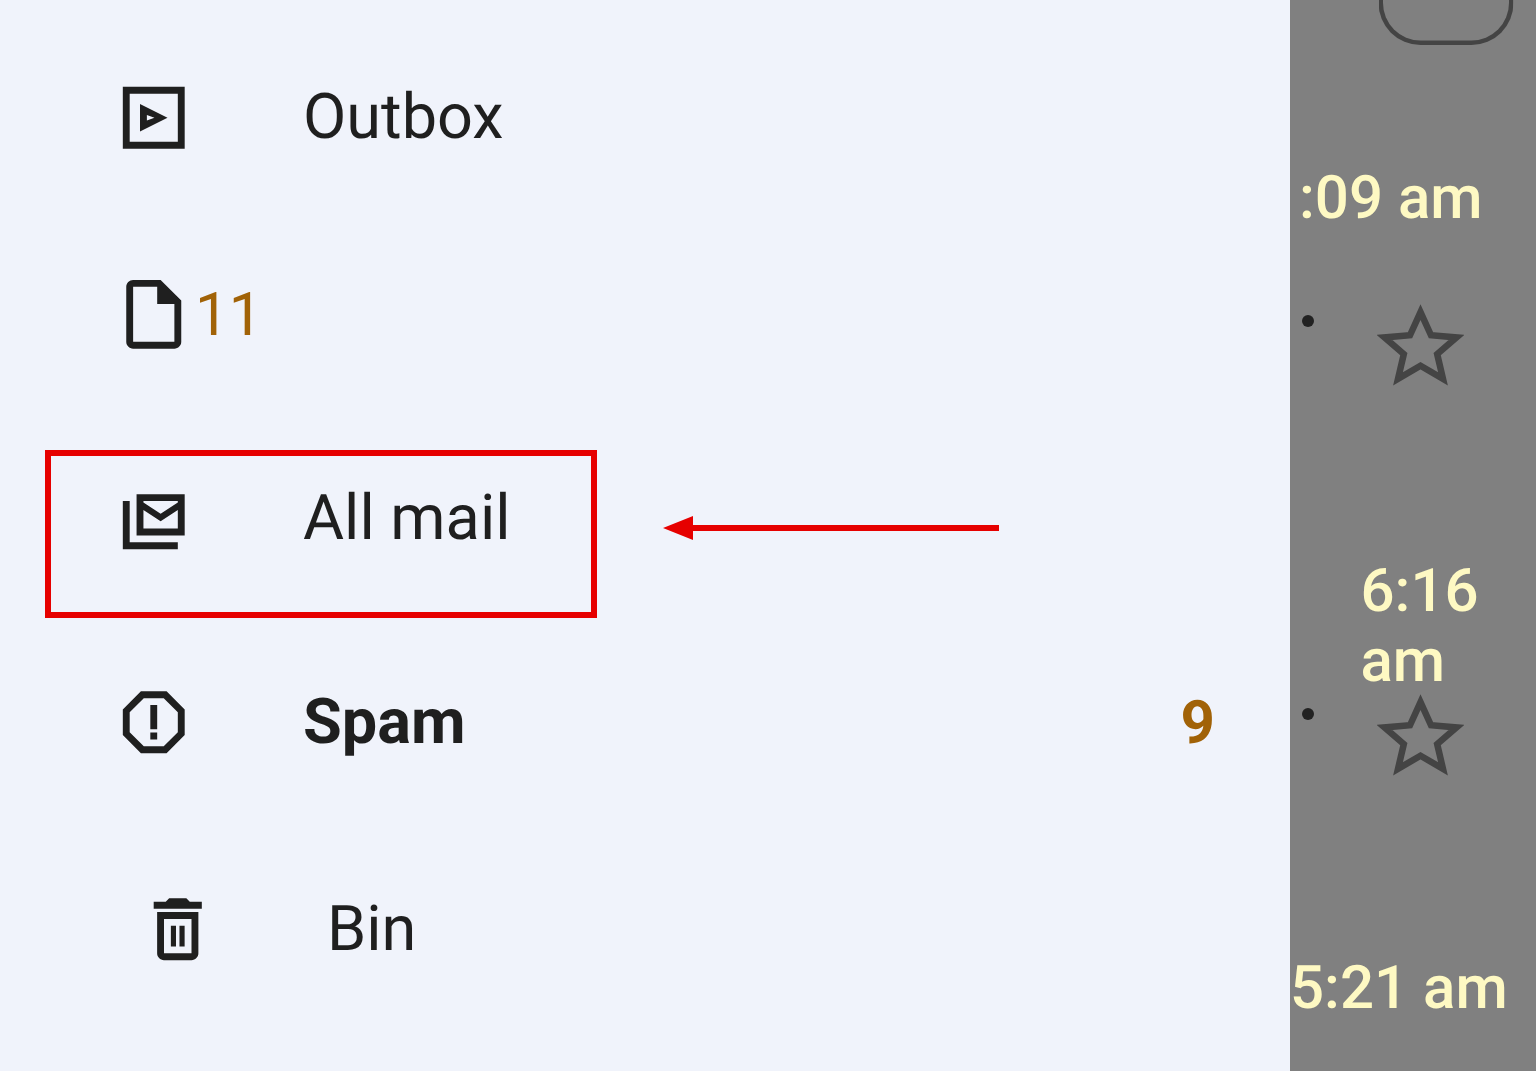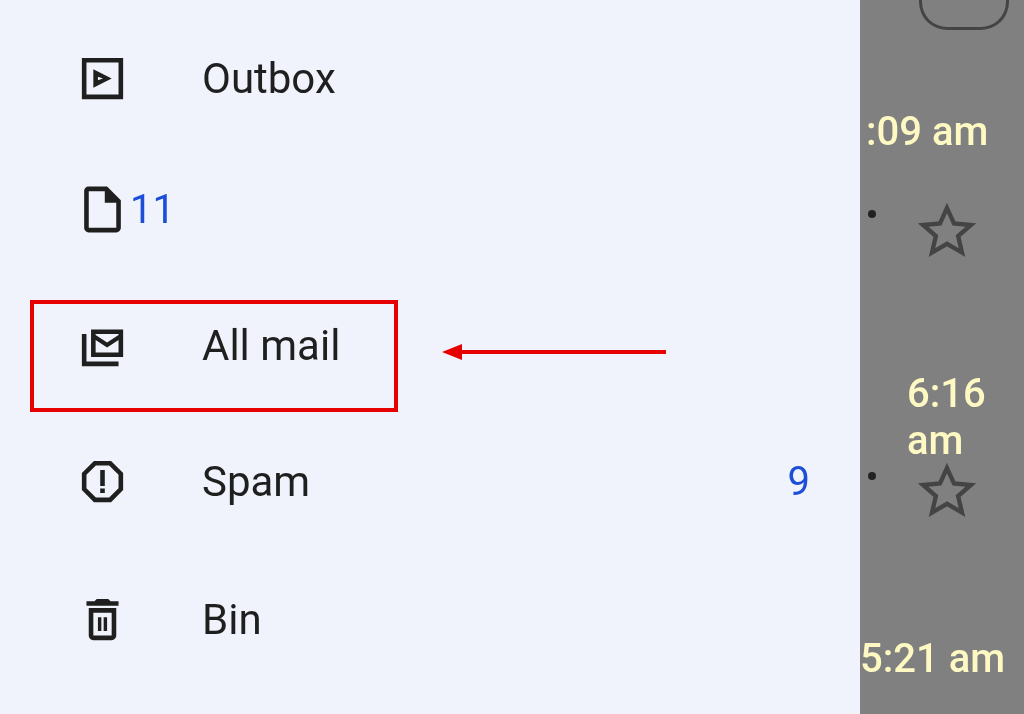--- a/index.html
+++ b/index.html
@@ -46,21 +46,21 @@
       height: 55px;
     }
     .nav-item-label {
       font-size: 42px;
       color: #1f1f1f;
       margin-left: 72px;
       flex-grow: 1;
     }
     .nav-item-count {
       font-size: 40px;
-      color: #1d4ed8;
+      color: #a16207;
       text-align: left;
     }
     .highlight-box {
       position: absolute;
       border: 4px solid #e60000;
       left: 30px;
       top: 300px;
       width: 368px;
       height: 112px;
       pointer-events: none;
@@ -154,31 +154,31 @@
 
   <div class="nav-item" style="margin-top:24px;">
     <span class="nav-item-icon">
       <svg viewBox="0 0 24 24">
           <path fill="#1f1f1f" d="M21 5H7v12h14V5zm-2 2v.4l-5 3.3-5-3.3V7h10zm0 8H9V9.6l5 3.3 5-3.3V15zM3 7v14h16v-2H5V7H3z"></path>
         </svg>
     </span>
     <span class="nav-item-label">All mail</span>
   </div>
 
-  <div class="nav-item" style="margin-top:24px;">
+  <div class="nav-item" style="margin-top:24px;font-weight:bold;">
     <span class="nav-item-icon">
       <svg viewBox="0 0 24 24">
           <path fill="#1f1f1f" d="M15.73 3H8.27L3 8.27v7.46L8.27 21h7.46L21 15.73V8.27L15.73 3zM19 14.9L14.9 19H9.1L5 14.9V9.1L9.1 5h5.8L19 9.1v5.8zM11 7h2v7h-2V7zm0 8h2v2h-2v-2z"></path>
         </svg>
     </span>
     <span class="nav-item-label">Spam</span>
     <span class="nav-item-count">9</span>
   </div>
 
-  <div class="nav-item" style="margin-top:26px;">
+  <div class="nav-item" style="margin-top:26px;margin-left:16px;">
     <span class="nav-item-icon">
       <svg viewBox="0 0 24 24">
           <path fill="#1f1f1f" d="M6 19c0 1.1.9 2 2 2h8c1.1 0 2-.9 2-2V7H6v12zM8 9h8v10H8V9zm7.5-5l-1-1h-5l-1 1H5v2h14V4h-3.5zM10 11h1.5v6H10v-6zm2.5 0H14v6h-1.5v-6z"></path>
         </svg>
     </span>
     <span class="nav-item-label">Bin</span>
     <span class="nav-item-count"></span>
   </div>
 
 </div>

